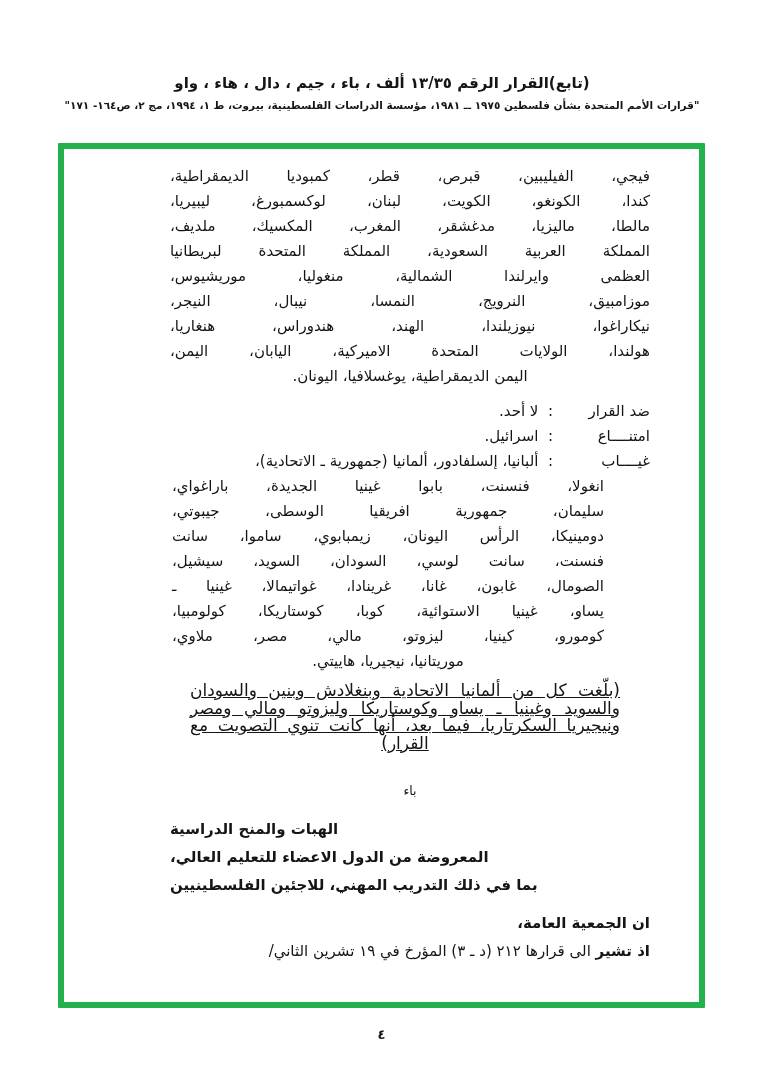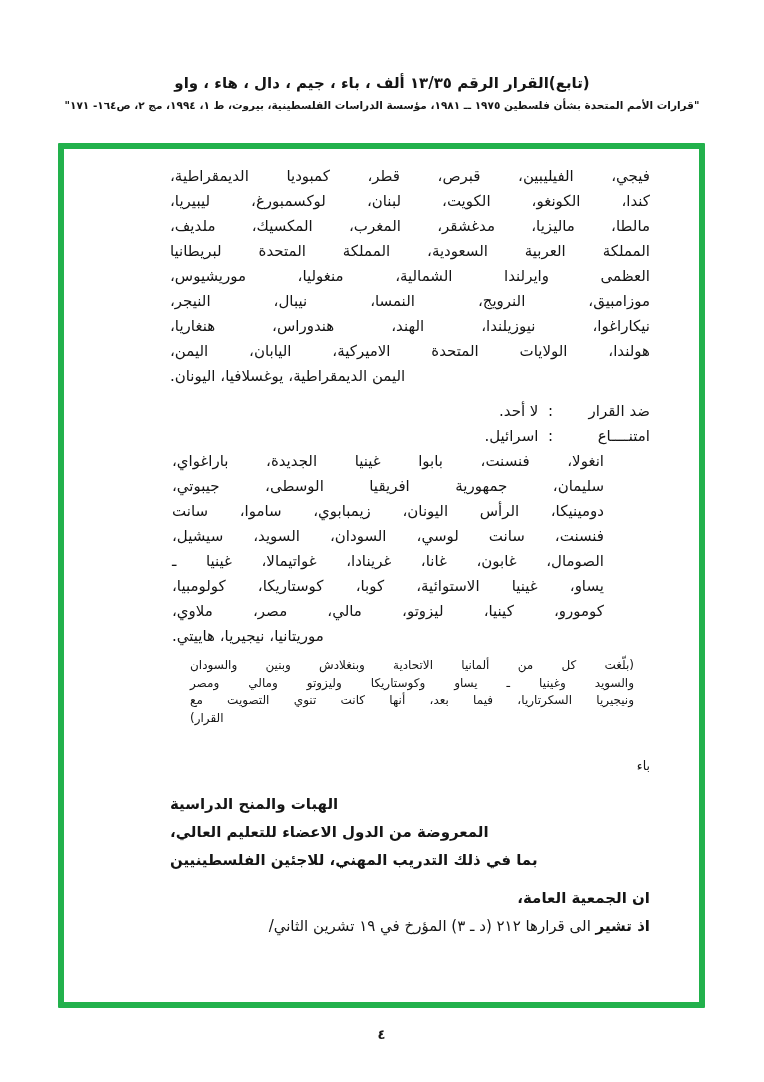--- a/index.html
+++ b/index.html
@@ -52,40 +52,41 @@
     position: absolute;
     top: 15px;
     right: 49px;
     left: 106px;
     direction: rtl;
     font-size: 15px;
     line-height: 25px;
     text-align: right;
   }
   .jline { text-align: justify; text-align-last: justify; }
-  .cline { text-align: left; }
+  .cline { text-align: center; }
   .para { margin: 0; }
   .vote-rows { margin-top: 10px; }
   .vote-row { white-space: nowrap; }
   .vote-label {
     display: inline-block;
     min-width: 97px;
   }
   .absent-cont { margin-right: 46px; margin-left: 2px; }
   .note {
     margin-top: 8px;
-    margin-right: 16px;
+    margin-right: 30px;
     margin-left: 20px;
-    font-size: 12px;
+    font-size: 17px;
     line-height: 17.5px;
+    text-decoration: underline;
   }
   .section-letter {
     margin-top: 26px;
     font-size: 12.5px;
-    text-align: right;
+    text-align: center;
   }
   .section-title {
     margin-top: 12px;
     font-size: 15px;
     font-weight: bold;
     text-align: left;
     line-height: 28px;
   }
   .assembly-line {
     margin-top: 12px;
@@ -127,20 +128,23 @@
       <div class="cline">اليمن الديمقراطية، يوغسلافيا، اليونان.</div>
     </div>
 
     <div class="vote-rows">
       <div class="vote-row">
         <span class="vote-label">ضد القرار</span><span>:</span>&nbsp;&nbsp;<span>لا أحد.</span>
       </div>
       <div class="vote-row">
         <span class="vote-label">امتنــــاع</span><span>:</span>&nbsp;&nbsp;<span>اسرائيل.</span>
       </div>
+      <div>
+        <span class="vote-label">غيــــاب</span><span>:</span>&nbsp;&nbsp;<span>ألبانيا، إلسلفادور، ألمانيا (جمهورية ـ الاتحادية)،</span>
+      </div>
       <div class="absent-cont">
         <div class="jline">انغولا، فنسنت، بابوا غينيا الجديدة، باراغواي،</div>
         <div class="jline">سليمان، جمهورية افريقيا الوسطى، جيبوتي،</div>
         <div class="jline">دومينيكا، الرأس اليونان، زيمبابوي، ساموا، سانت</div>
         <div class="jline">فنسنت، سانت لوسي، السودان، السويد، سيشيل،</div>
         <div class="jline">الصومال، غابون، غانا، غرينادا، غواتيمالا، غينيا ـ</div>
         <div class="jline">يساو، غينيا الاستوائية، كوبا، كوستاريكا، كولومبيا،</div>
         <div class="jline">كومورو، كينيا، ليزوتو، مالي، مصر، ملاوي،</div>
         <div class="cline">موريتانيا، نيجيريا، هاييتي.</div>
       </div>

